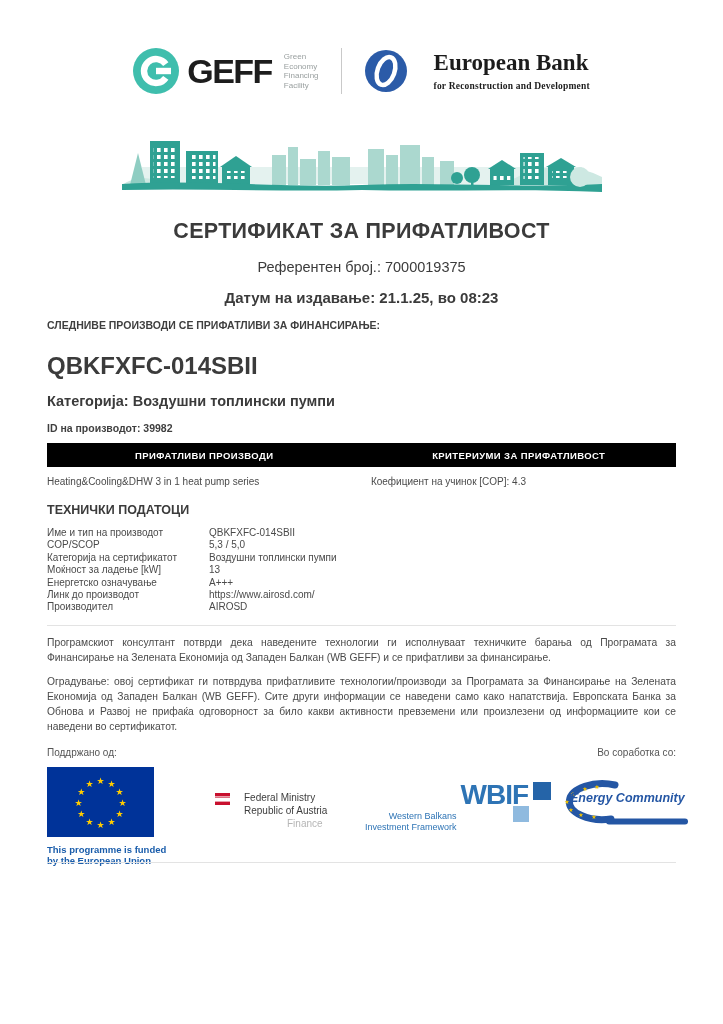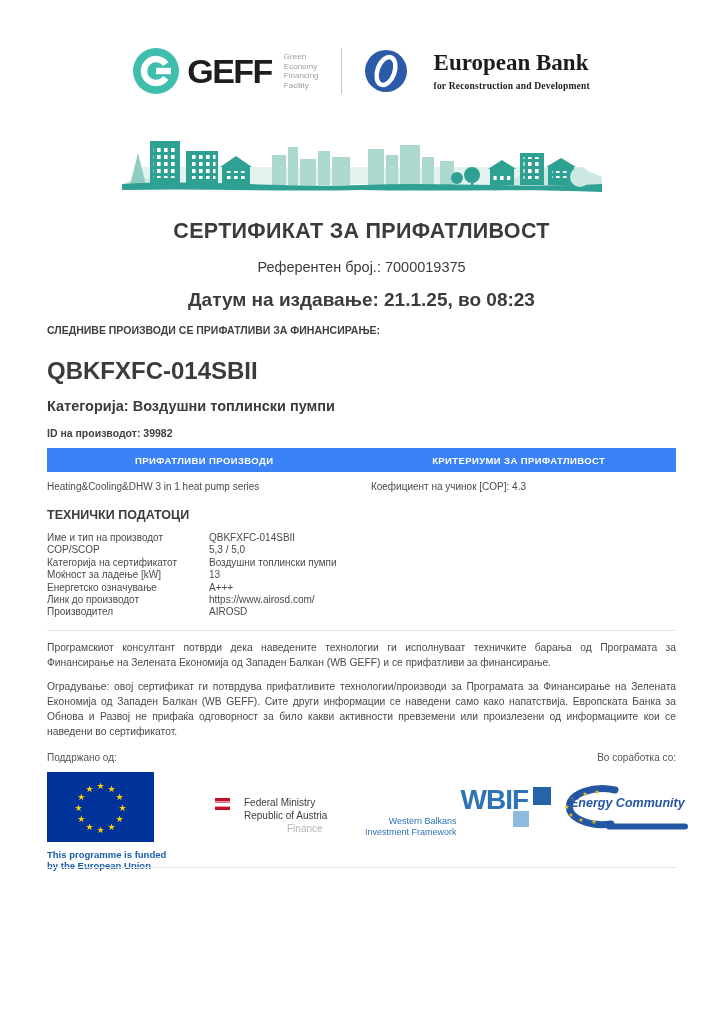--- a/index.html
+++ b/index.html
@@ -22,28 +22,28 @@
   .ebrd-text { font-family:"Liberation Serif","DejaVu Serif",serif; color:#1c1c1c; }
   .ebrd-name { font-size:23px; font-weight:700; line-height:24px; }
   .ebrd-sub { font-size:9.5px; font-weight:700; letter-spacing:0.2px; }
 
   
   .banner { width:480px; margin:30px auto 0; }
 
   
   .title { margin-top:16px; text-align:center; font-size:21.5px; font-weight:700; color:#3b3b3b; letter-spacing:0.3px; }
   .ref-line { margin-top:15px; text-align:center; font-size:14.5px; font-weight:400; color:#3b3b3b; }
-  .date-line { margin-top:14px; text-align:center; font-size:19px; font-weight:700; color:#3b3b3b; }
+  .date-line { margin-top:14px; text-align:center; font-size:15px; font-weight:700; color:#3b3b3b; }
   .eligible-heading { margin-top:13px; font-size:10.5px; font-weight:700; color:#3f3f3f; }
   .product-code { margin-top:21px; font-size:24px; font-weight:700; color:#3b3b3b; }
   .category-line { margin-top:13px; font-size:14.5px; font-weight:700; color:#3b3b3b; }
   .product-id-line { margin-top:13px; font-size:10.5px; font-weight:700; color:#3f3f3f; }
 
   
-  .ptable-head { margin-top:9px; display:flex; background:#3b82f6; height:24px; align-items:center; }
+  .ptable-head { margin-top:9px; display:flex; background:#000000; height:24px; align-items:center; }
   .ptable-head .cell { width:50%; text-align:center; color:#ffffff; font-size:9.5px; font-weight:700; letter-spacing:0.4px; }
   .ptable-row { display:flex; padding:9px 0 7px 0; font-size:10px; color:#4a4a4a; }
   .ptable-row .c1 { width:51.5%; }
   .ptable-row .c2 { width:48.5%; }
 
   
   .tech-heading { margin-top:9px; font-size:12.5px; font-weight:700; color:#3b3b3b; }
   .tech-table { margin-top:10px; }
   .trow { display:flex; line-height:12.4px; font-size:10px; color:#4a4a4a; }
   .tlabel { width:162px; }

